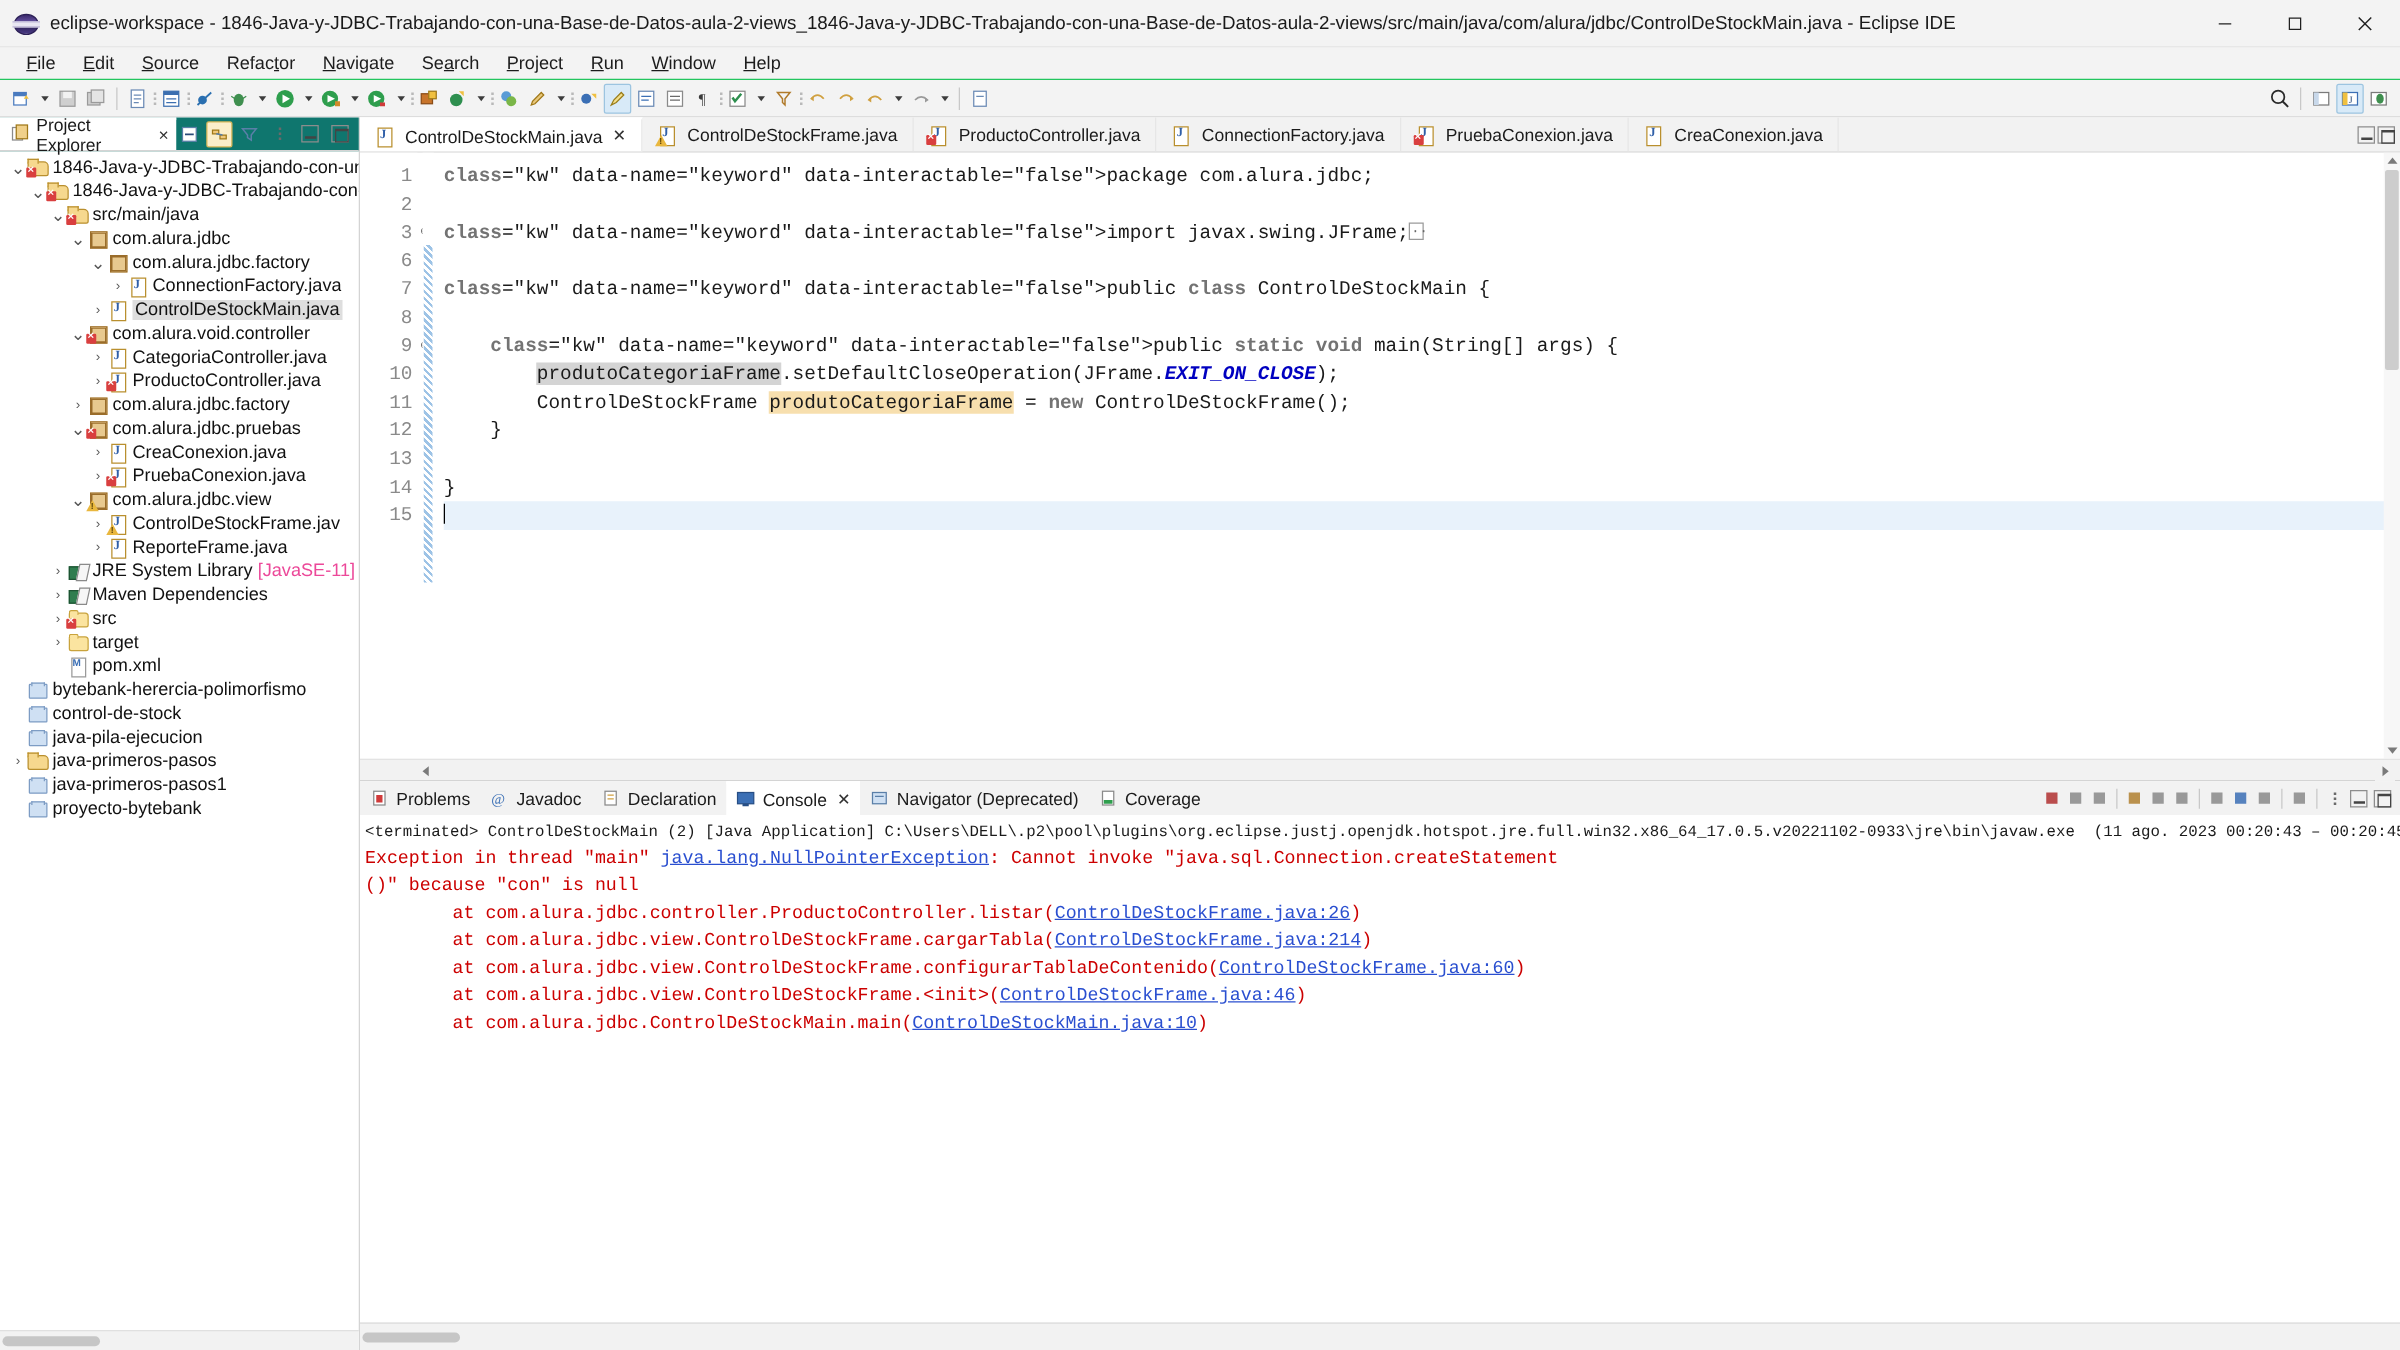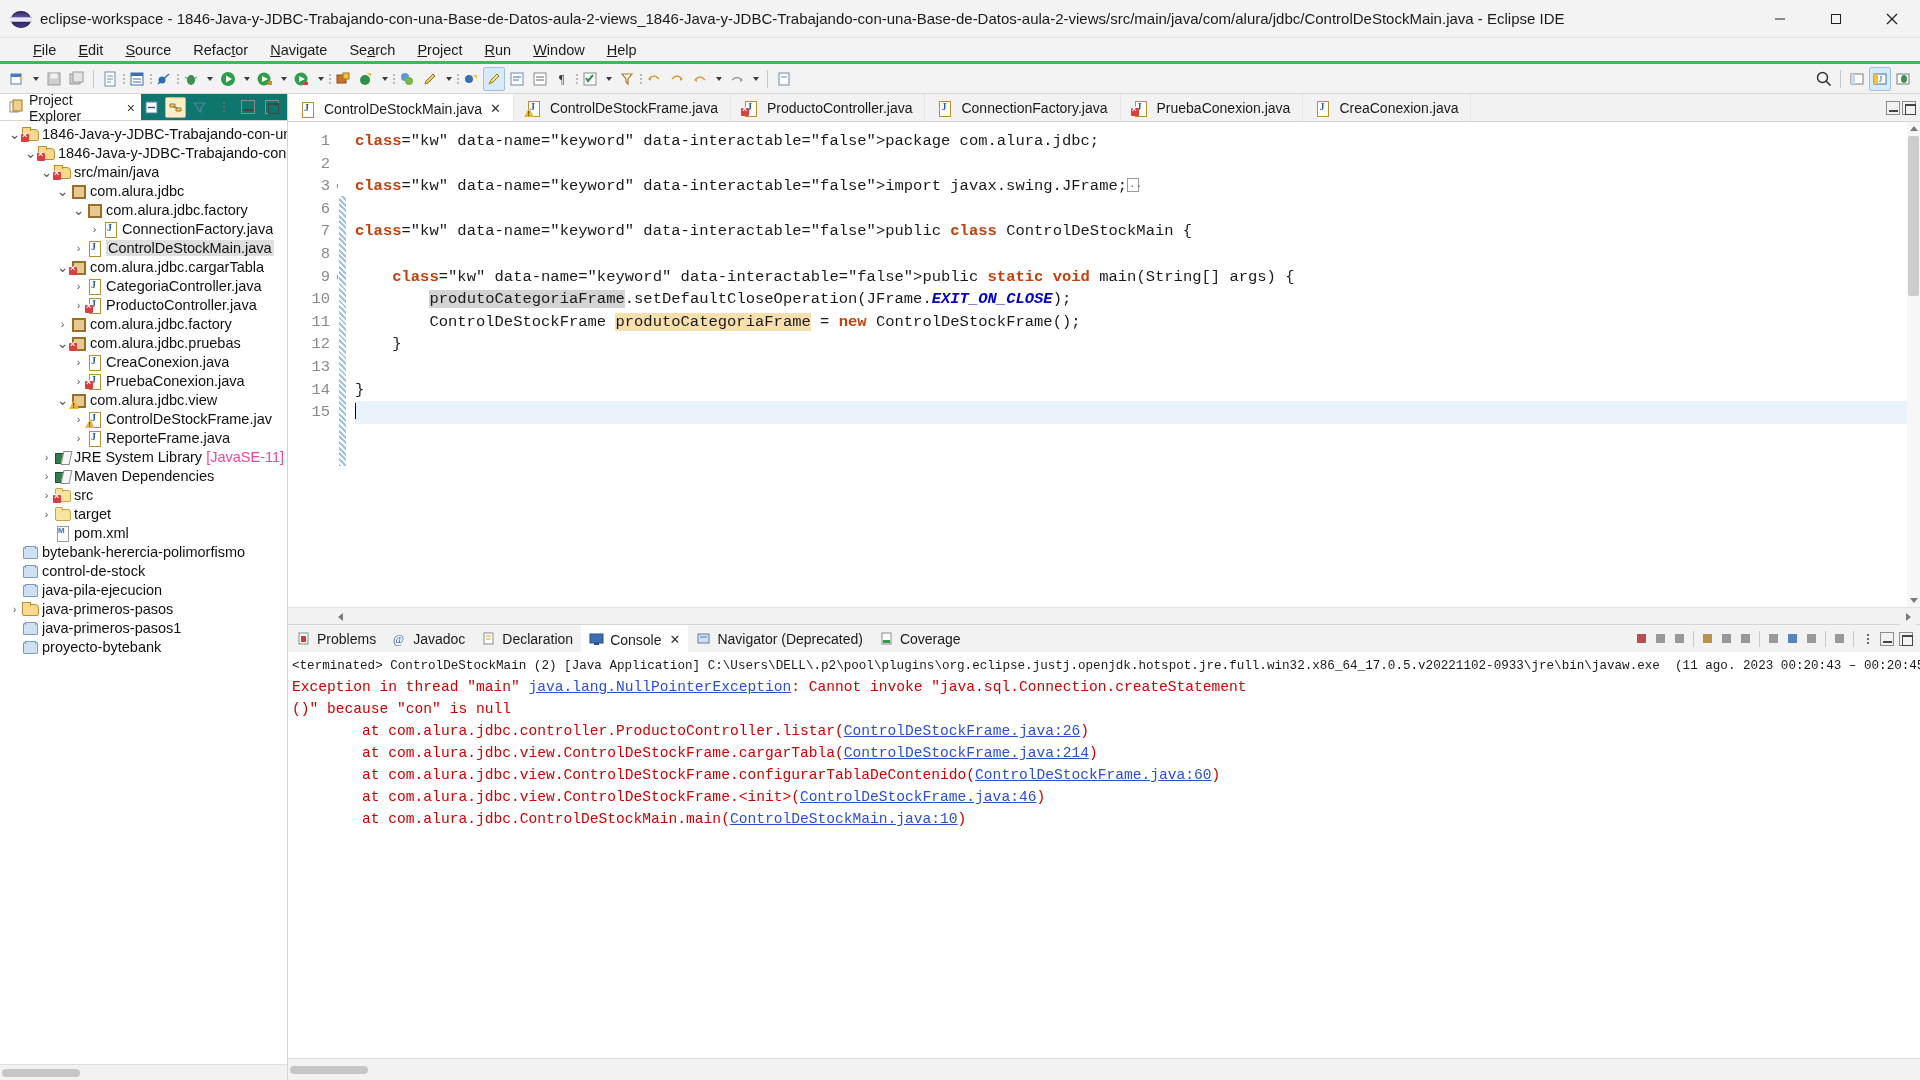--- a/index.html
+++ b/index.html
@@ -46,22 +46,22 @@
     color: #202020;
   }
   .win-btn.close svg { stroke: #202020; }
   .win-btn svg { display: block; }
 
   
   .menubar {
     height: 26px; min-height: 26px;
     background: #f3f3f3;
     display: flex; align-items: center;
-    padding-left: 22px;
-    border-bottom: 3px solid #22c55e;
+    padding-left: 10px;
+    border-bottom: 1px solid #22c55e;
   }
   .menu-item {
     font-size: 14.5px; color: #1c1c1c;
     padding: 2px 11px; white-space: nowrap;
   }
   .menu-item u { text-decoration: underline; }
 
   
   .toolbar {
     height: 30px; min-height: 30px;
@@ -285,21 +285,21 @@
     flex: 1 1 auto; min-width: 0;
     padding-top: 8px; padding-left: 8px;
     font-family: "Liberation Mono", monospace;
     font-size: 15.5px;
     color: #1a1a1a;
     overflow: hidden;
     position: relative;
   }
   .cline { height: 22.6px; line-height: 22.6px; white-space: pre; }
   .cline.cursorline { background: #e8f2fb; }
-  .kw { color: #c2410c; font-weight: bold; margin-top: 16px; }
+  .kw { color: #737373; font-weight: bold; margin-top: 16px; }
   .fld { color: #0000c0; font-style: italic; font-weight: bold; }
   .hl-var { background: #f7dfae; }
   .hl-occ { background: #d4d4d4; }
   .folded-box {
     display:inline-block; width:12px; height:14px; border:1px solid #9a9a9a;
     vertical-align:-2px; position:relative; background:#fff;
   }
   .folded-box::after{content:"··"; position:absolute; left:1px; top:-4px; font-size:11px; color:#666;}
   .caret {
     display:inline-block; width:1px; height:16px; background:#000; vertical-align:-3px;
@@ -757,21 +757,21 @@
             </span>
             <span class="tlabel">ControlDeStockMain.java</span>
           </div>
           <div class="trow">
             <span style="width: 56px; flex: 0 0 auto;"></span>
             <span class="twist" style="font-size: 14px; line-height: 10px;">⌄</span>
             <span class="tico">
               <span class="ic-pkg"></span>
               <span class="err-badge"></span>
             </span>
-            <span class="tlabel">com.alura.jdbc.cargarTabla</span>
+            <span class="tlabel">com.alura.void.controller</span>
           </div>
           <div class="trow">
             <span style="width: 72px; flex: 0 0 auto;"></span>
             <span class="twist">›</span>
             <span class="tico">
               <span class="ic-java"></span>
             </span>
             <span class="tlabel">CategoriaController.java</span>
           </div>
           <div class="trow">

